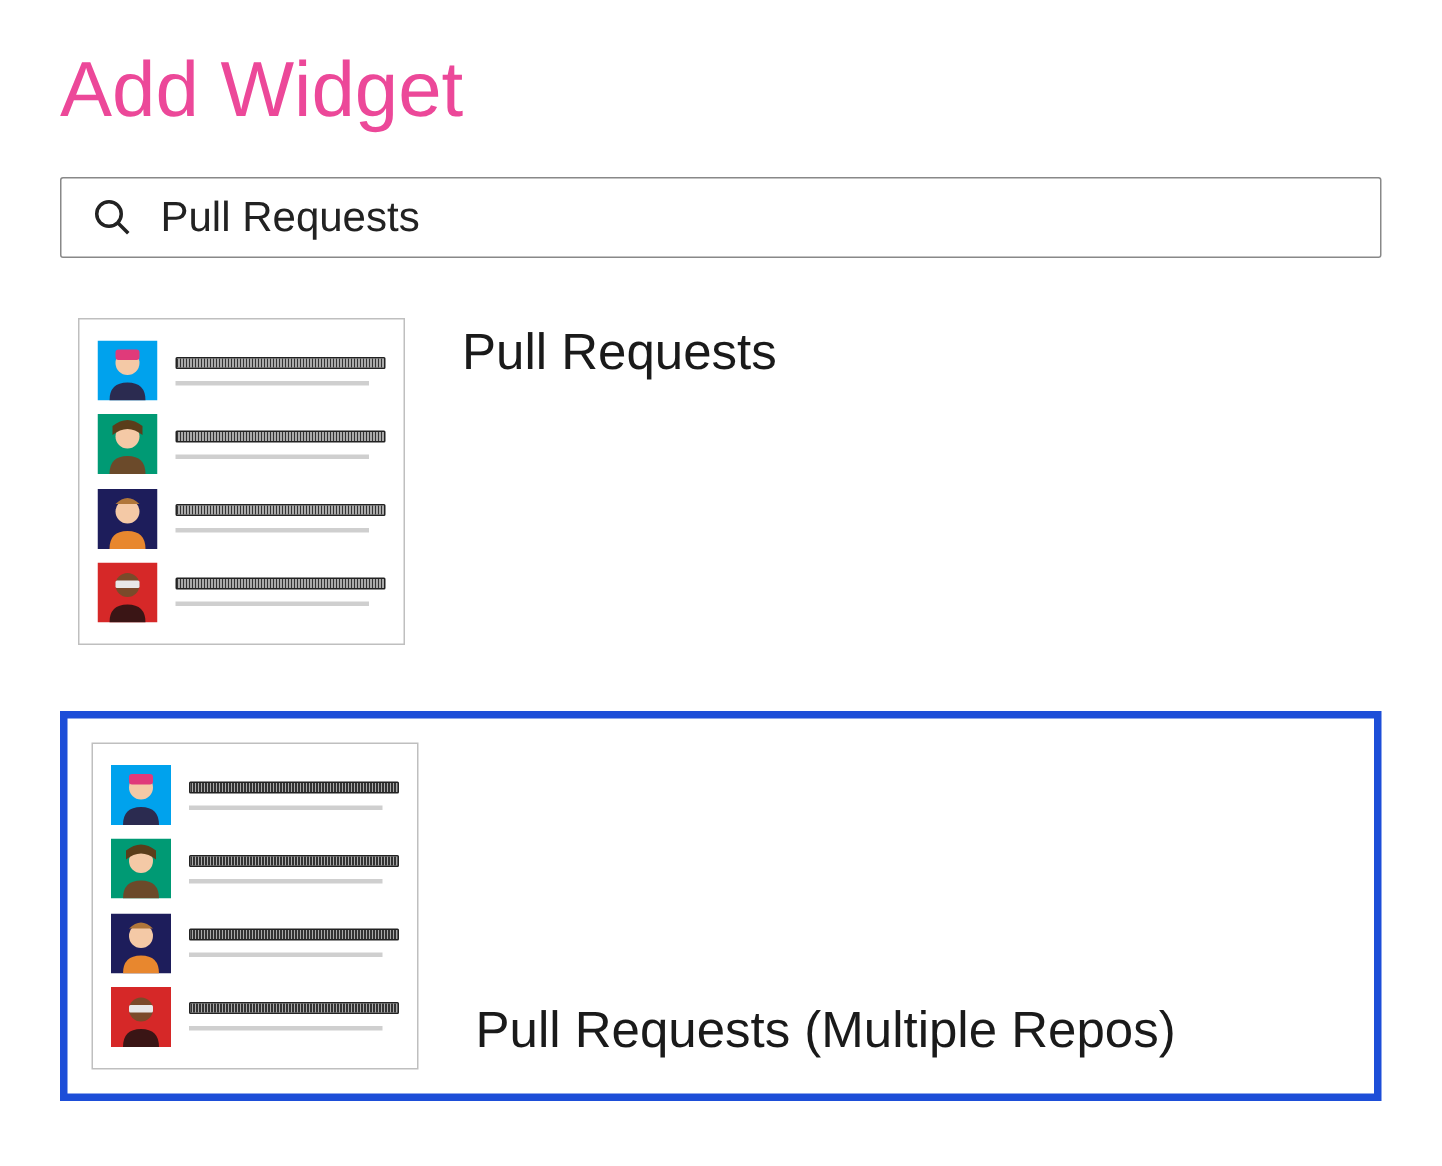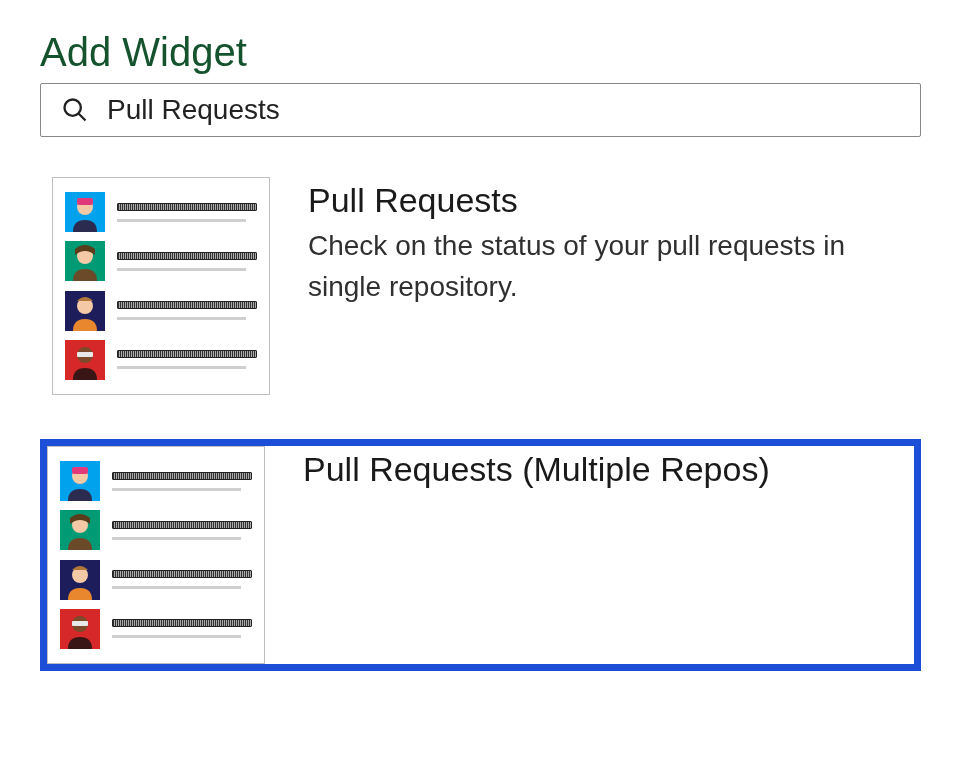--- a/index.html
+++ b/index.html
@@ -7,24 +7,24 @@
       margin: 0;
       padding: 0;
     }
     body {
       font-family: "Segoe UI", -apple-system, sans-serif;
       background: #ffffff;
       padding: 30px 40px;
       width: 961px;
     }
     .page-title {
-      font-size: 40px;
+      font-size: 52px;
       font-weight: 400;
-      color: #14532d;
-      margin-bottom: 8px;
+      color: #ec4899;
+      margin-bottom: 28px;
     }
     .search-box {
       display: flex;
       align-items: center;
       border: 1px solid #888;
       border-radius: 2px;
       padding: 10px 20px;
       margin-bottom: 28px;
       width: 100%;
     }
@@ -49,22 +49,23 @@
       gap: 32px;
     }
     .widget-card {
       display: flex;
       align-items: flex-start;
       padding: 12px;
       gap: 38px;
       cursor: pointer;
     }
     .widget-card.selected {
-      border: 7px solid #1d4ed8;
-      padding: 0;
+      border: 5px solid #1d4ed8;
+      padding: 16px;
+      align-items: flex-end;
     }
     .preview {
       width: 218px;
       height: 218px;
       border: 1px solid #bfbfbf;
       background: #ffffff;
       padding: 14px 12px;
       display: flex;
       flex-direction: column;
       justify-content: space-between;
@@ -193,21 +194,20 @@
             </svg>
         </div>
         <div class="lines">
             <div class="bar-thick"></div>
             <div class="bar-thin"></div>
           </div>
       </div>
     </div>
     <div class="widget-info">
       <h2 class="widget-title">Pull Requests</h2>
-      <p class="widget-desc">Check on the status of your pull requests in single repository.</p>
     </div>
   </div>
 
   <div class="widget-card selected">
     <div class="preview">
       <div class="preview-row">
         <div class="avatar">
           <svg viewBox="0 0 40 40">
               <rect width="40" height="40" fill="#00a2ed"></rect>
               <circle cx="20" cy="15" r="8" fill="#f4c9a6"></circle>

